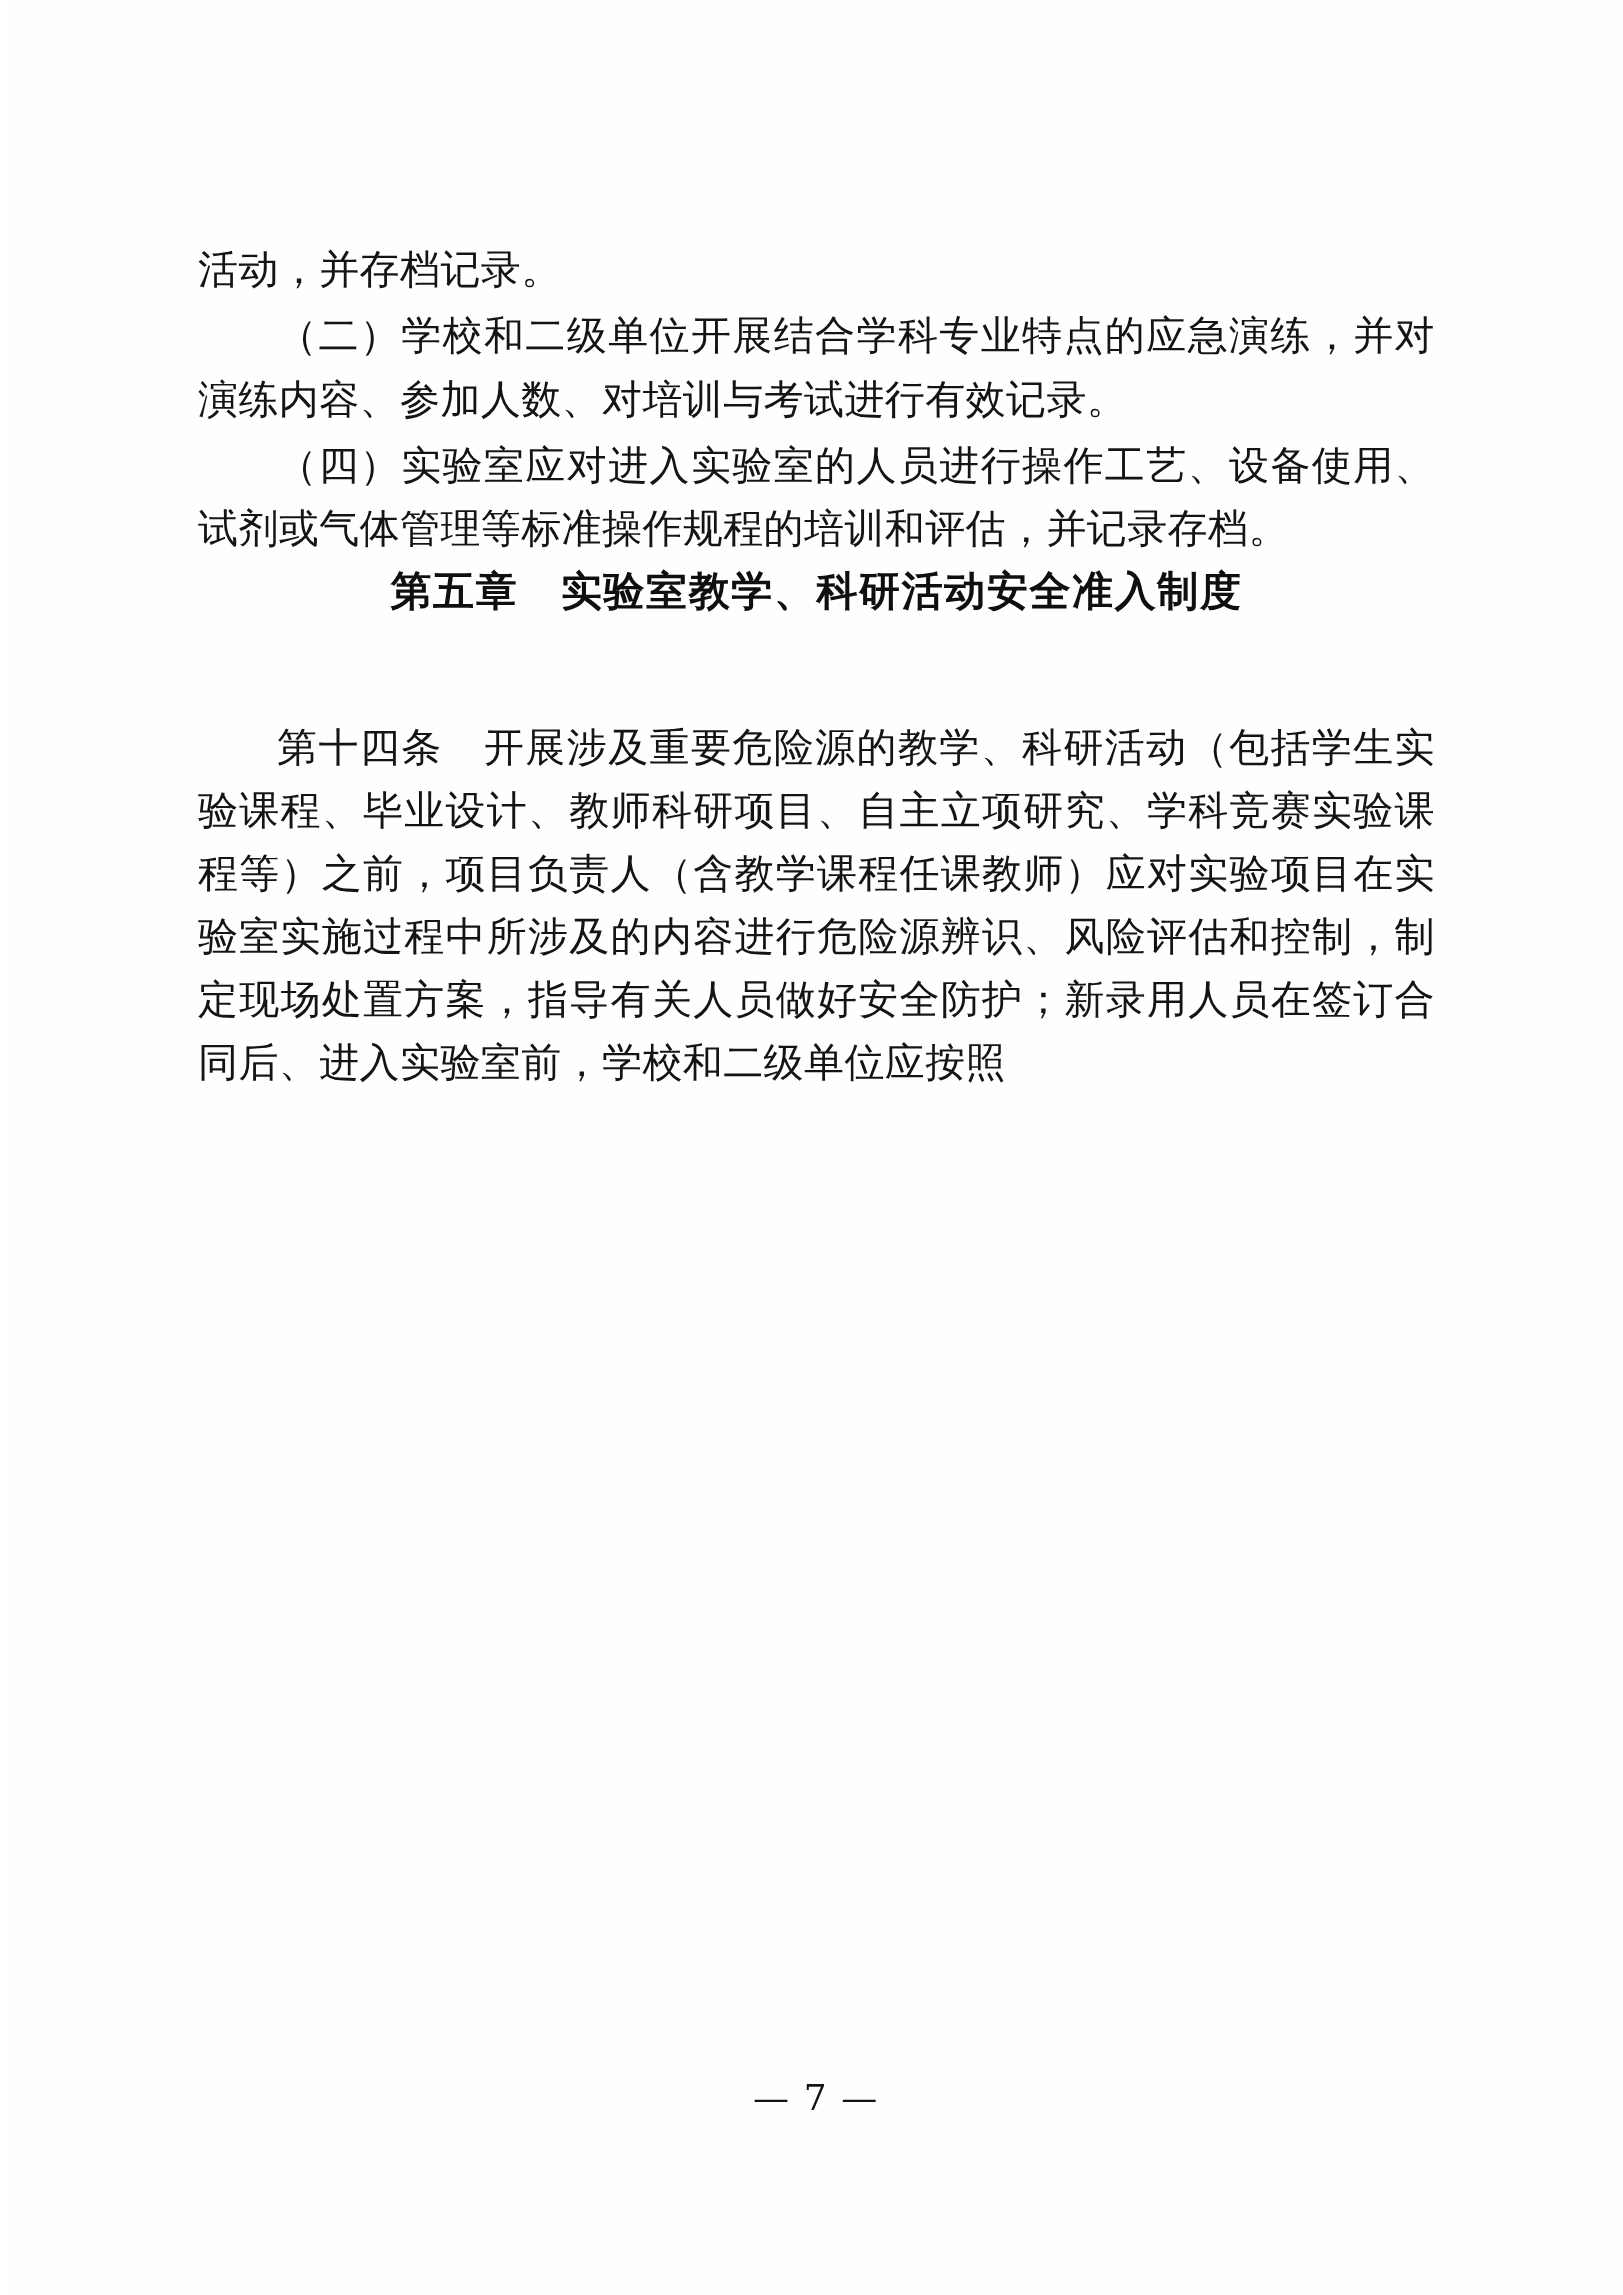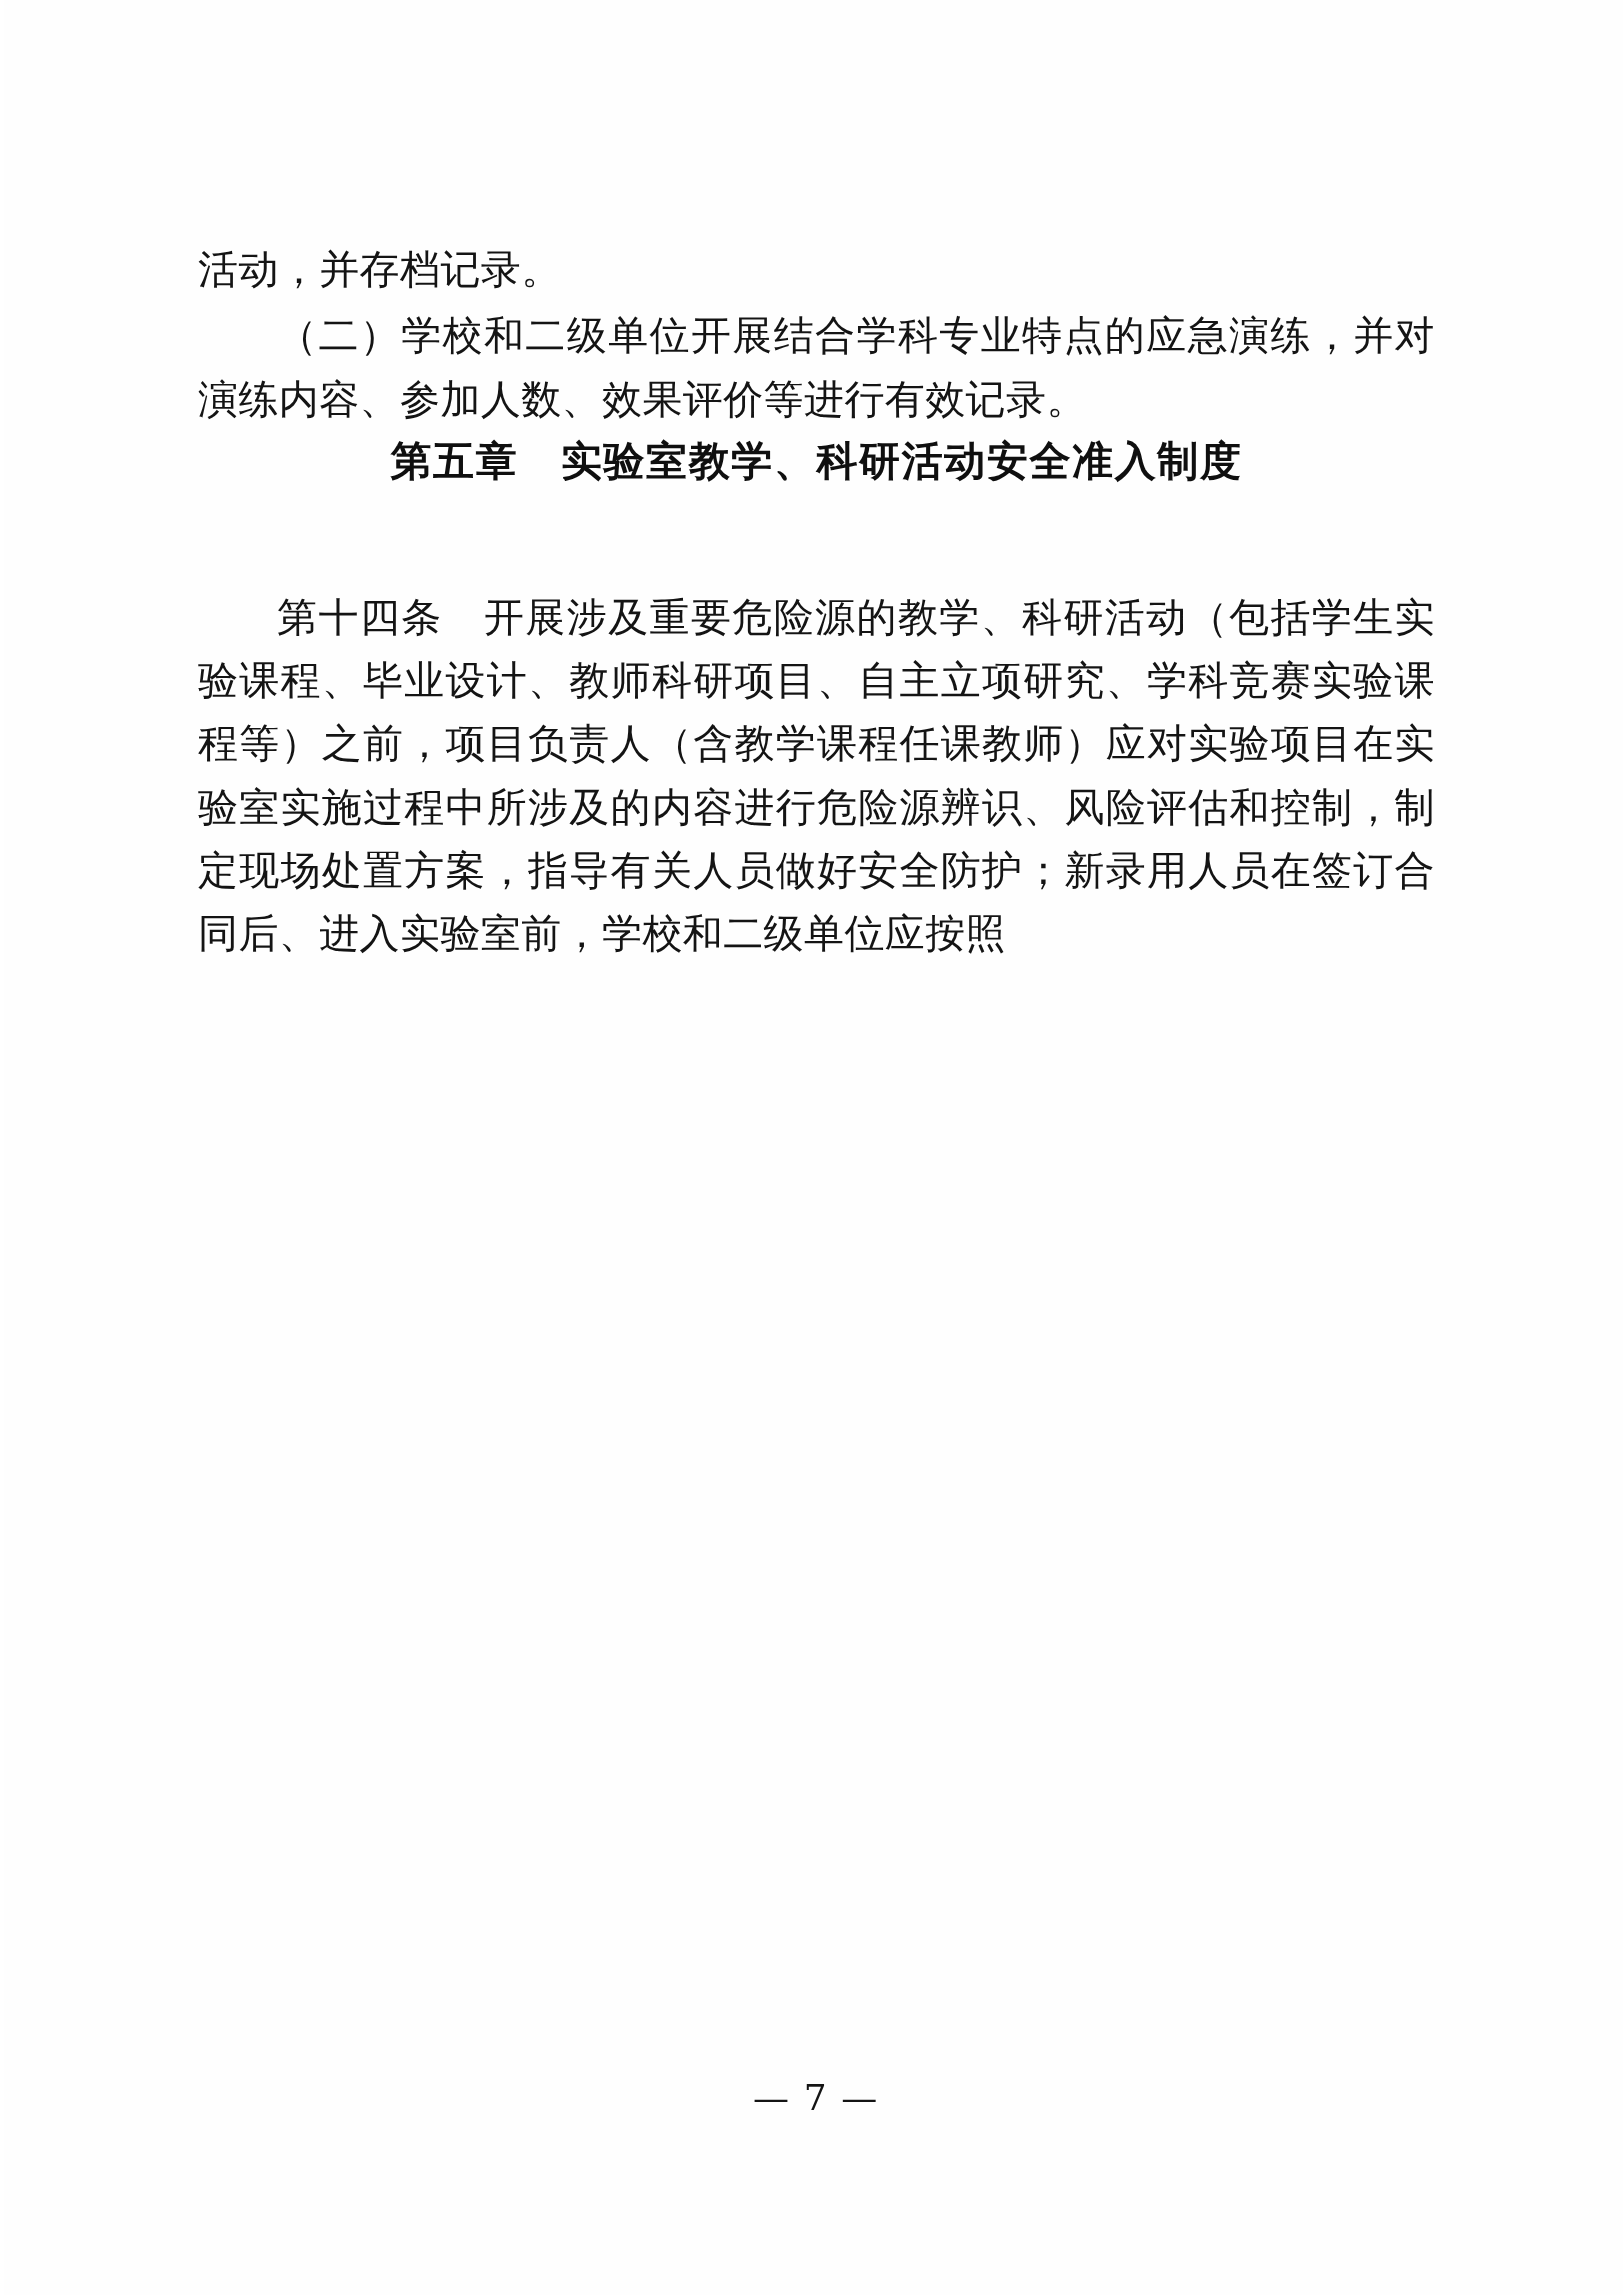--- a/index.html
+++ b/index.html
@@ -67,23 +67,24 @@
   }
 </style>
 </head>
 <body>
 
 <div class="page">
   <div class="content">
 
     <p class="para">活动，并存档记录。</p>
 
-    <p class="para indent">（二）学校和二级单位开展结合学科专业特点的应急演练，并对演练内容、参加人数、效果评价等进行有效记录。</p>
+    <p class="para indent">（二）学校和二级单位开展结合学科专业特点的应急演练，并对演练内容、参加人数、对培训与考试进行有效记录。</p>
 
 
+    <p class="para indent">（四）实验室应对进入实验室的人员进行操作工艺、设备使用、试剂或气体管理等标准操作规程的培训和评估，并记录存档。</p>
 
 
 
     <div class="chapter-block">
       <h2 class="chapter">第五章　实验室教学、科研活动安全准入制度</h2>
     </div>
 
     <p class="para indent">第十四条　开展涉及重要危险源的教学、科研活动（包括学生实验课程、毕业设计、教师科研项目、自主立项研究、学科竞赛实验课程等）之前，项目负责人（含教学课程任课教师）应对实验项目在实验室实施过程中所涉及的内容进行危险源辨识、风险评估和控制，制定现场处置方案，指导有关人员做好安全防护；新录用人员在签订合同后、进入实验室前，学校和二级单位应按照</p>
 
   </div>

